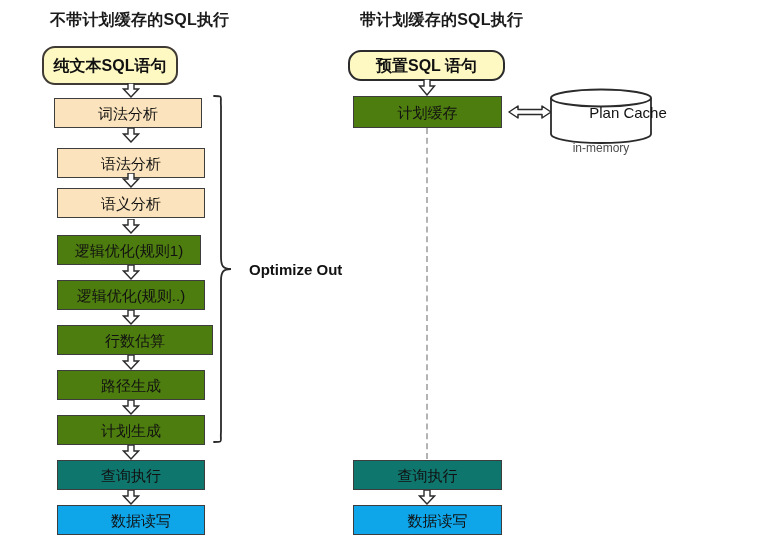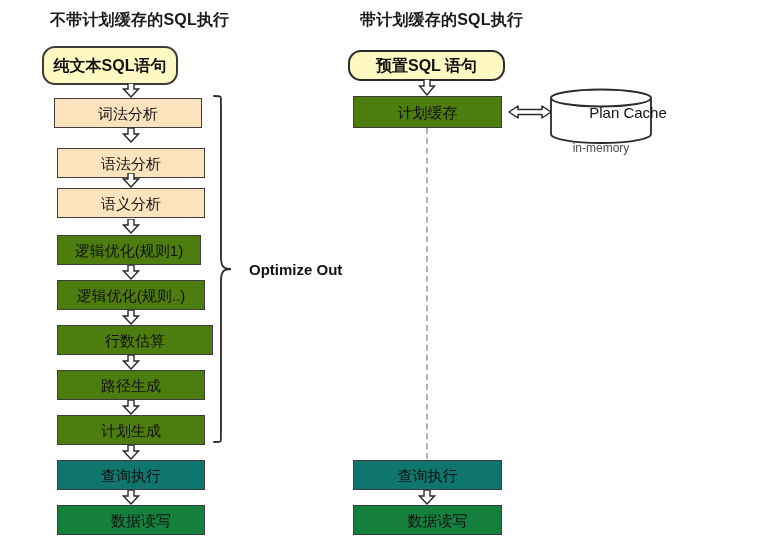--- a/index.html
+++ b/index.html
@@ -43,21 +43,21 @@
     background: #fef9c3;
     font-weight: bold;
     font-size: 16px;
   }
   .node.rect {
     border: 1.5px solid #3d3d3d;
   }
   .node.tan { background: #fbe3bd; }
   .node.green { background: #4d7c0f; }
   .node.blue  { background: #0f766e; }
-  .node.purple{ background: #15803d; padding-left: 20px; }
+  .node.purple{ background: #0ea5e9; padding-left: 20px; }
 
   
   .arrow-down {
     position: absolute;
     width: 18px;
     height: 15px;
   }
   .arrow-down svg { display: block; }
 
   

